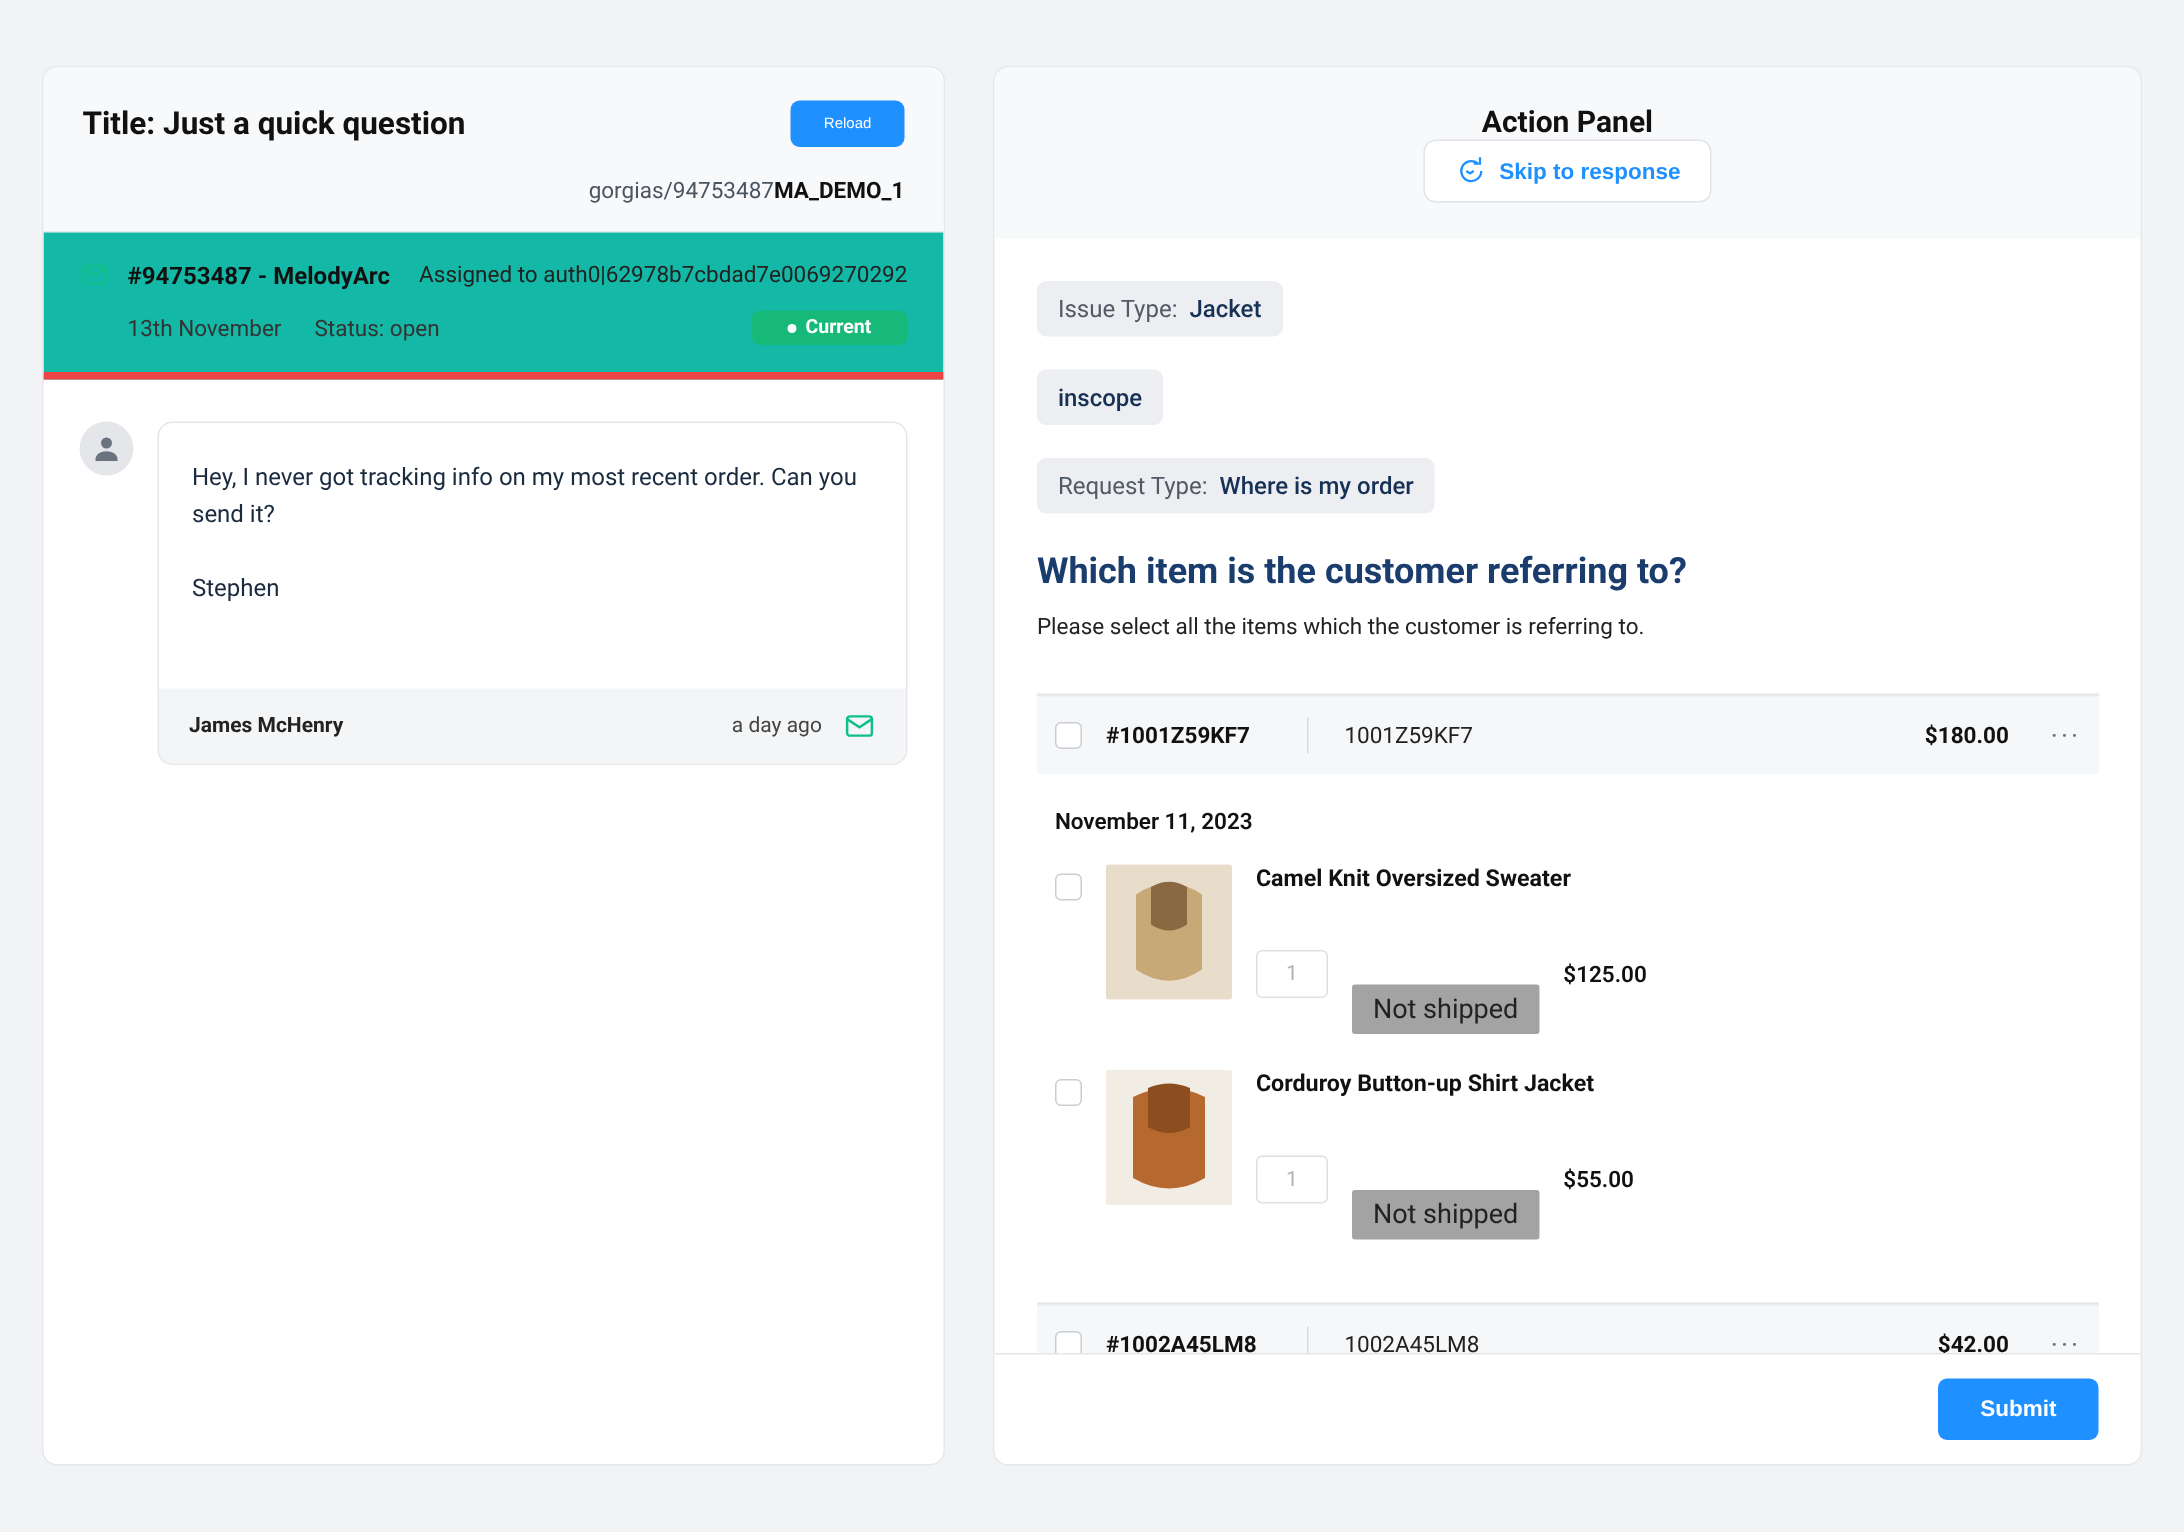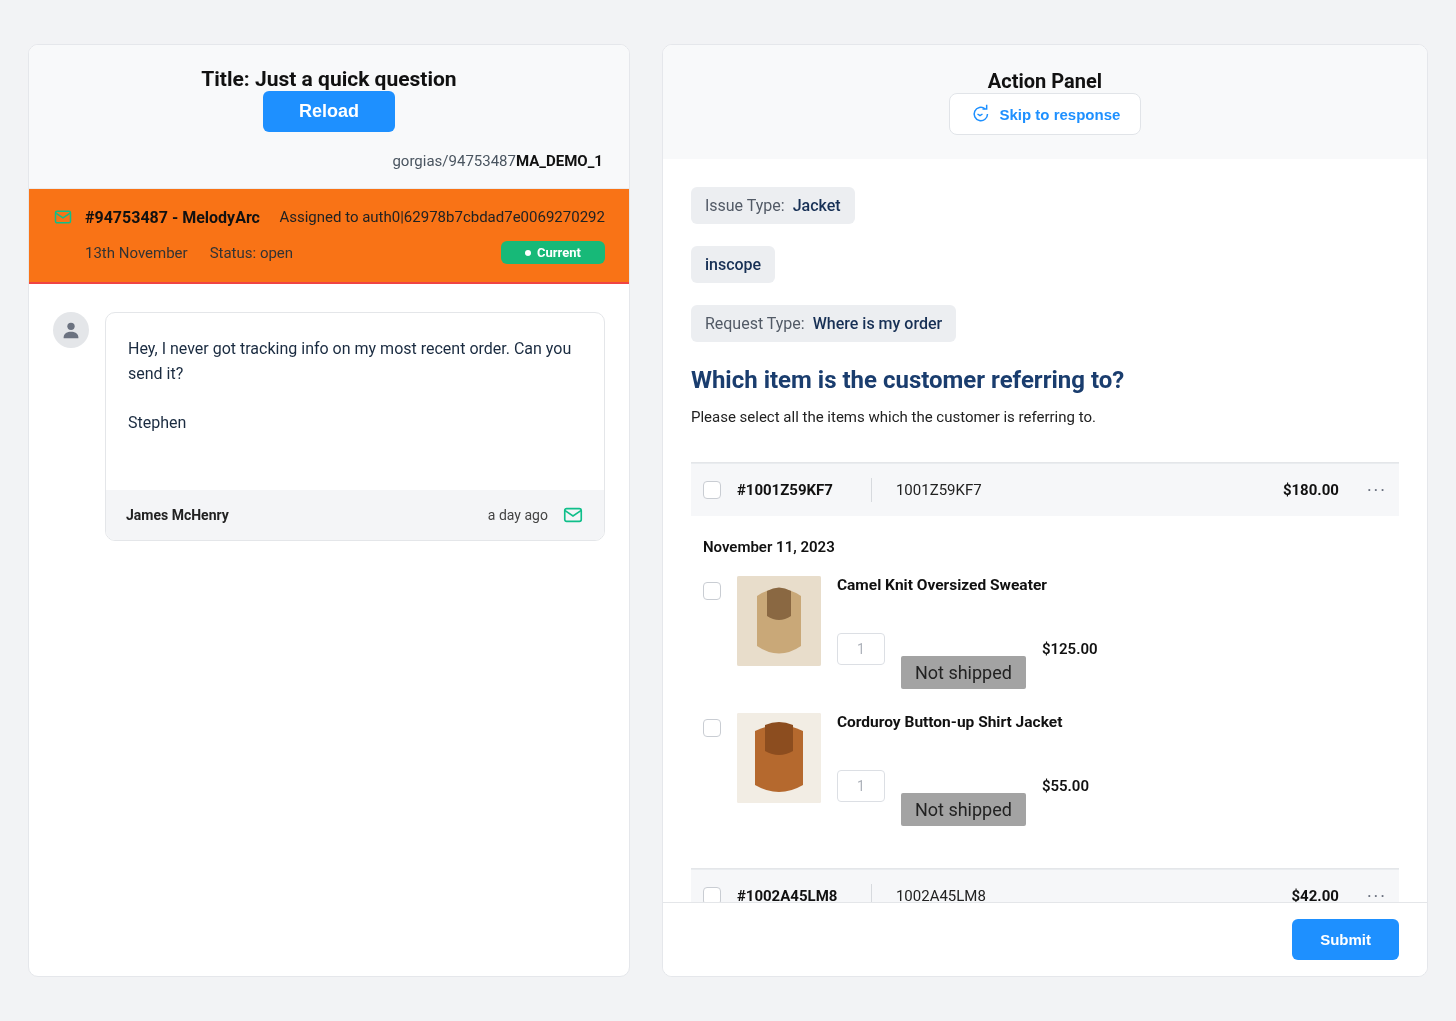--- a/index.html
+++ b/index.html
@@ -26,46 +26,45 @@
 
 .left-header {
   background: #f8f9fa;
   padding: 22px 26px 18px;
   border-bottom: 1px solid #e9ecef;
 }
 .title-row {
   display: flex;
   justify-content: space-between;
   align-items: center;
-  flex-direction: column;
 }
 .title-row h1 { font-size: 21px; font-weight: 700; color: #111; }
 .btn-reload {
   background: #1e90ff;
   color: #fff;
   border: none;
   border-radius: 6px;
-  padding: 10px 36px;
-  font-size: 18px;
-  font-weight: 700;
+  padding: 10px 22px;
+  font-size: 10px;
+  font-weight: 400;
   cursor: pointer;
 }
 .sub-row {
   display: flex;
   justify-content: flex-end;
   margin-top: 20px;
   font-size: 15px;
   color: #4a5560;
   margin-left: 48px;
 }
 .sub-row .demo { font-weight: 700; color: #111; }
 
 .ticket-meta {
-  background: #f97316;
-  border-bottom: 2px solid #ef4444;
+  background: #14b8a6;
+  border-bottom: 5px solid #ef4444;
   padding: 18px 24px 18px;
 }
 .ticket-meta-row1 {
   display: flex;
   align-items: center;
   gap: 12px;
 }
 .mail-icon { width: 20px; height: 20px; stroke: #0fbf8a; fill: none; stroke-width: 1.8; }
 .ticket-id { font-weight: 700; font-size: 16px; color: #111; flex: 0 0 auto; }
 .assigned { font-size: 15px; color: #222; margin-left: auto; }

